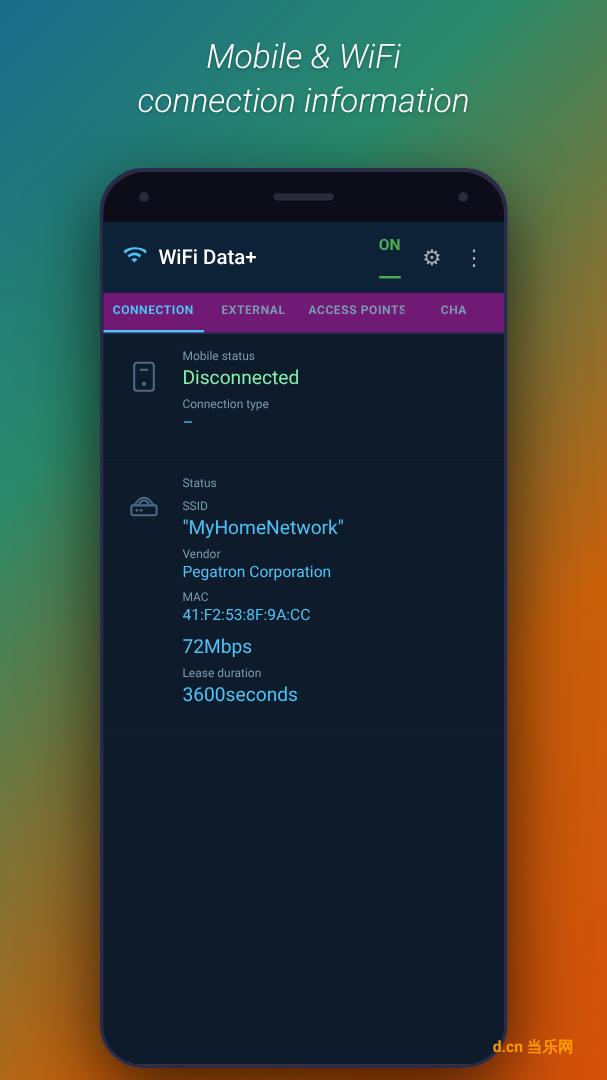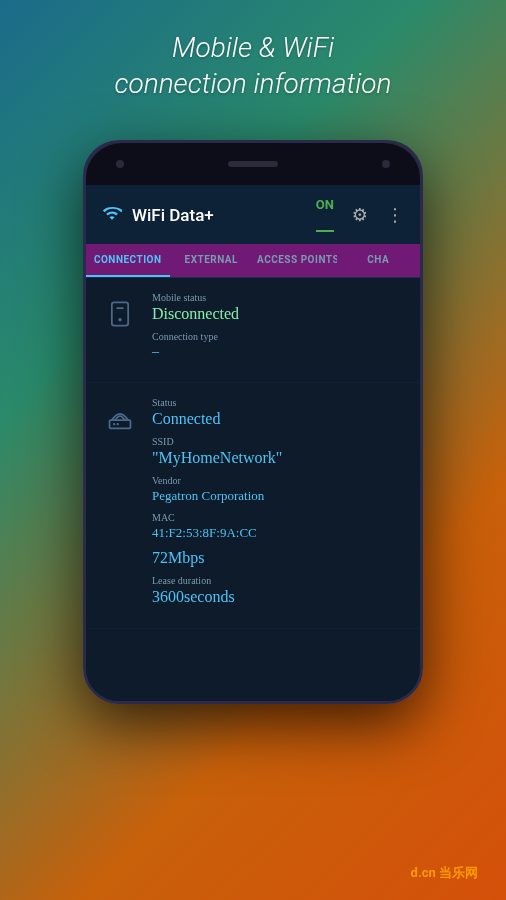--- a/index.html
+++ b/index.html
@@ -28,21 +28,21 @@
       text-shadow: 0 1px 3px rgba(0,0,0,0.3);
       z-index: 10;
     }
 
     .phone-wrapper {
       position: absolute;
       top: 140px;
       left: 50%;
       transform: translateX(-50%);
       width: 340px;
-      height: 564px;
+      height: 750px;
     }
 
     .phone-shell {
       width: 100%;
       height: 100%;
       background: linear-gradient(180deg, #1a1a2e 0%, #16213e 100%);
       border-radius: 36px;
       border: 3px solid #2a2a4a;
       box-shadow: 0 20px 60px rgba(0,0,0,0.7), inset 0 1px 0 rgba(255,255,255,0.1);
       overflow: hidden;
@@ -147,21 +147,20 @@
     .tab-cha {
       overflow: hidden;
       text-overflow: clip;
     }
 
     
     .content-area {
       padding: 0;
       overflow-y: auto;
       height: calc(100% - 90px);
-      font-family: Liberation Serif, serif;
     }
 
     .section-row {
       display: flex;
       align-items: flex-start;
       padding: 14px 16px;
       border-bottom: 1px solid #0f2235;
     }
 
     .section-icon {
@@ -292,21 +291,20 @@
               <rect x="3" y="13" width="18" height="7" rx="1"></rect>
               <line x1="7" y1="16.5" x2="7" y2="16.5" stroke-width="2" stroke-linecap="round"></line>
               <line x1="10" y1="16.5" x2="10" y2="16.5" stroke-width="2" stroke-linecap="round"></line>
               <path d="M8 13 Q12 6 16 13" fill="none"></path>
               <path d="M5 13 Q12 2 19 13" fill="none"></path>
             </svg>
           </div>
           <div class="section-details">
             <div class="detail-group">
               <div class="detail-label">Status</div>
-              <div class="detail-value">Connected</div>
             </div>
             <div class="detail-group">
               <div class="detail-label">SSID</div>
               <div class="detail-value">"MyHomeNetwork"</div>
             </div>
             <div class="detail-group">
               <div class="detail-label">Vendor</div>
               <div class="detail-value small">Pegatron Corporation</div>
             </div>
             <div class="detail-group">

